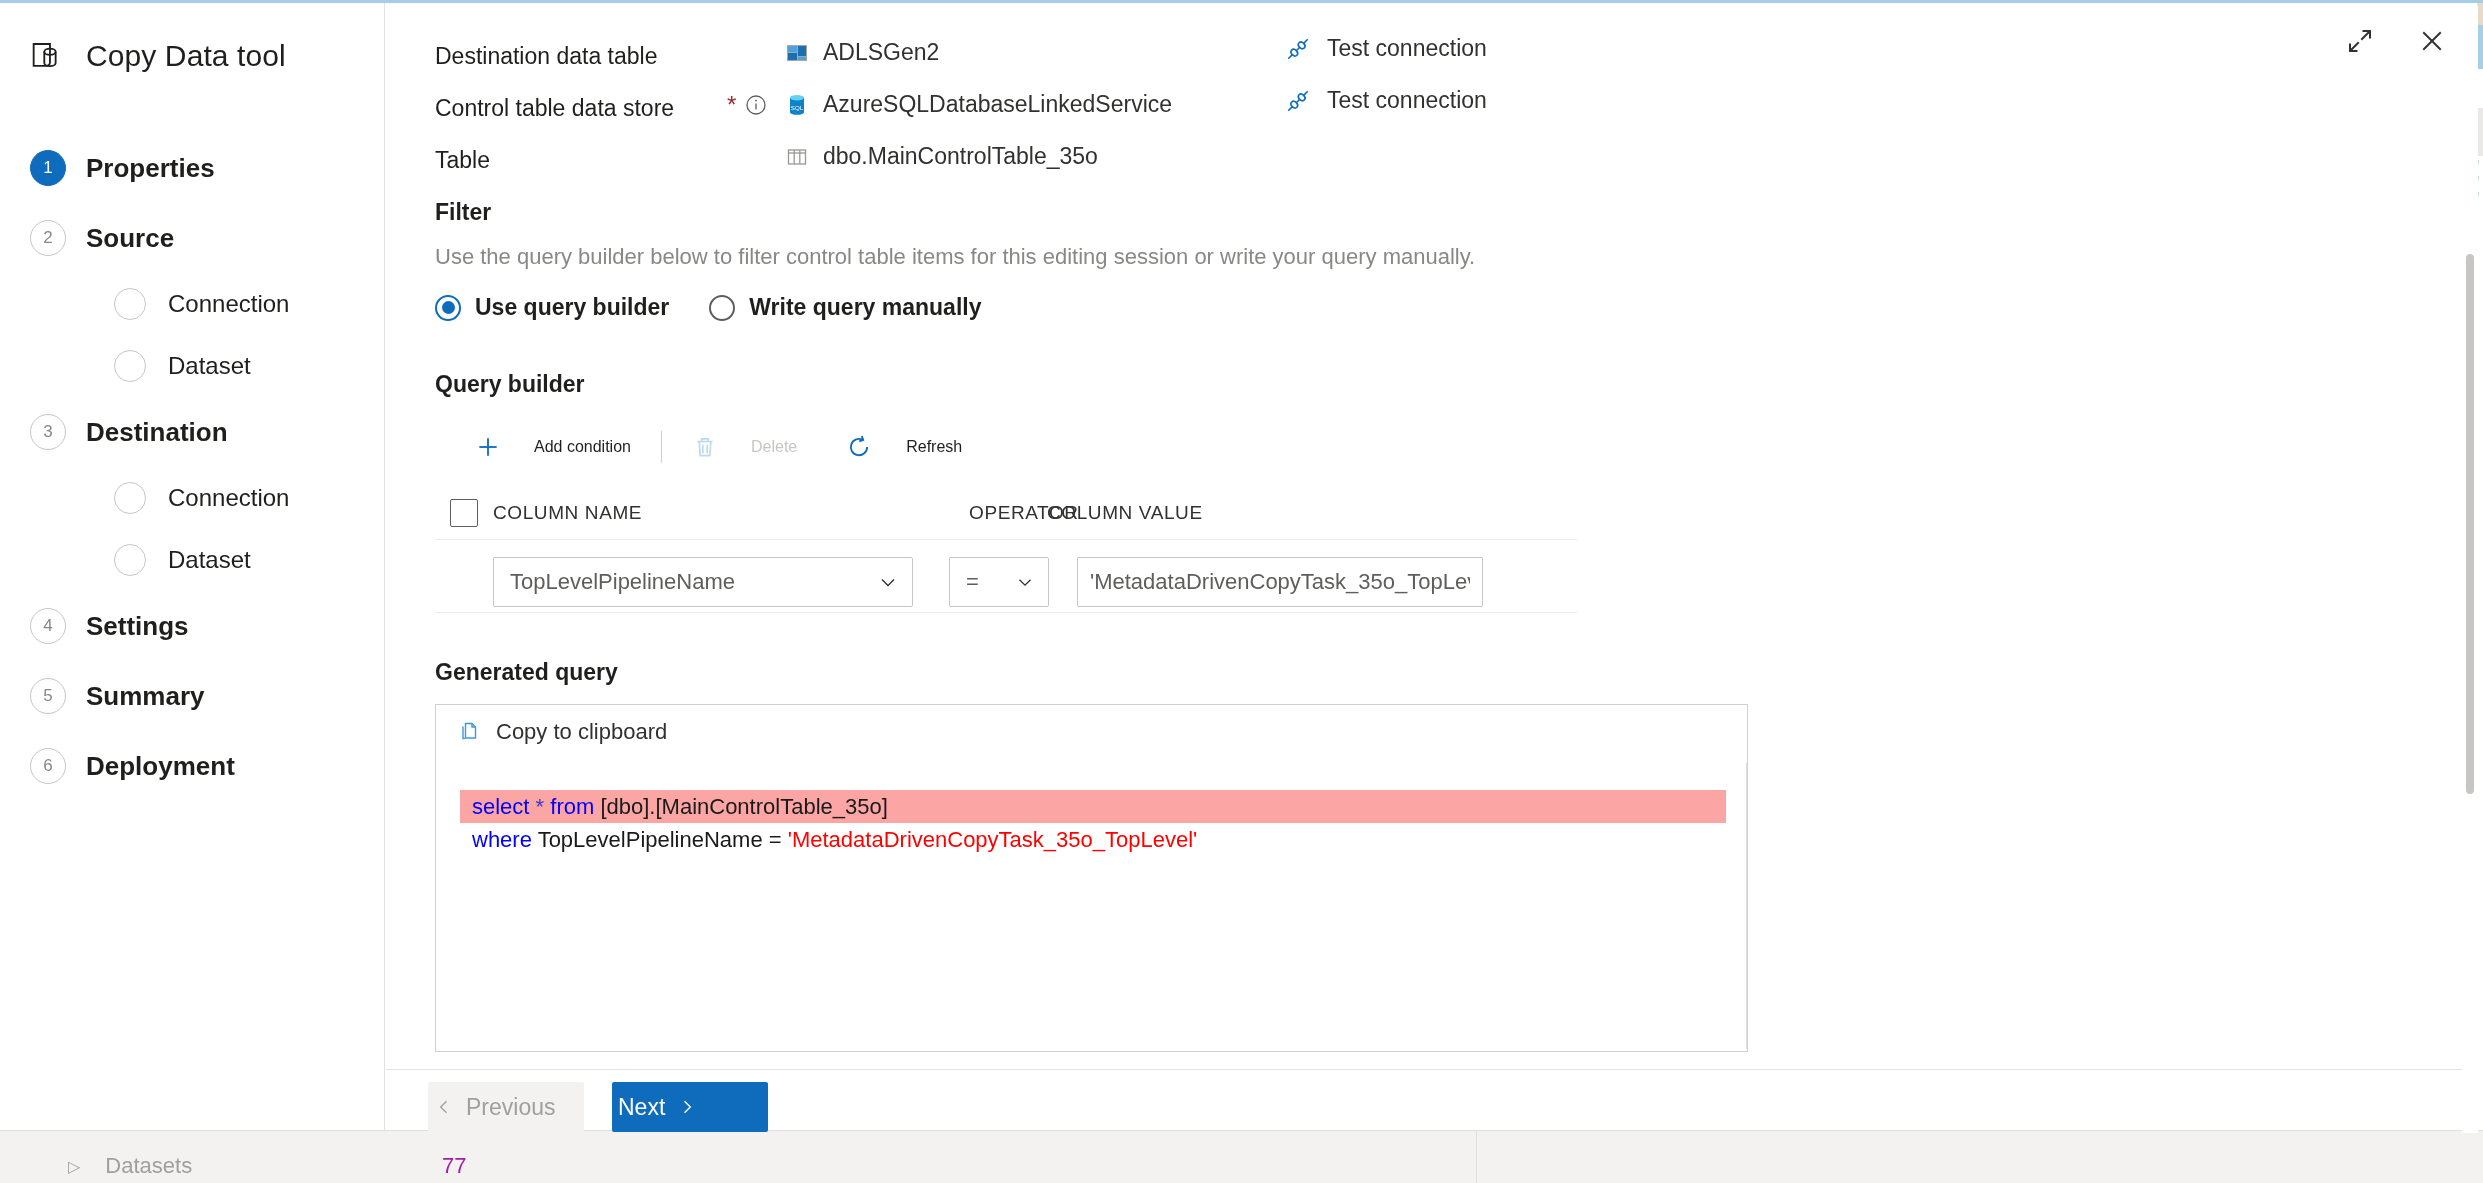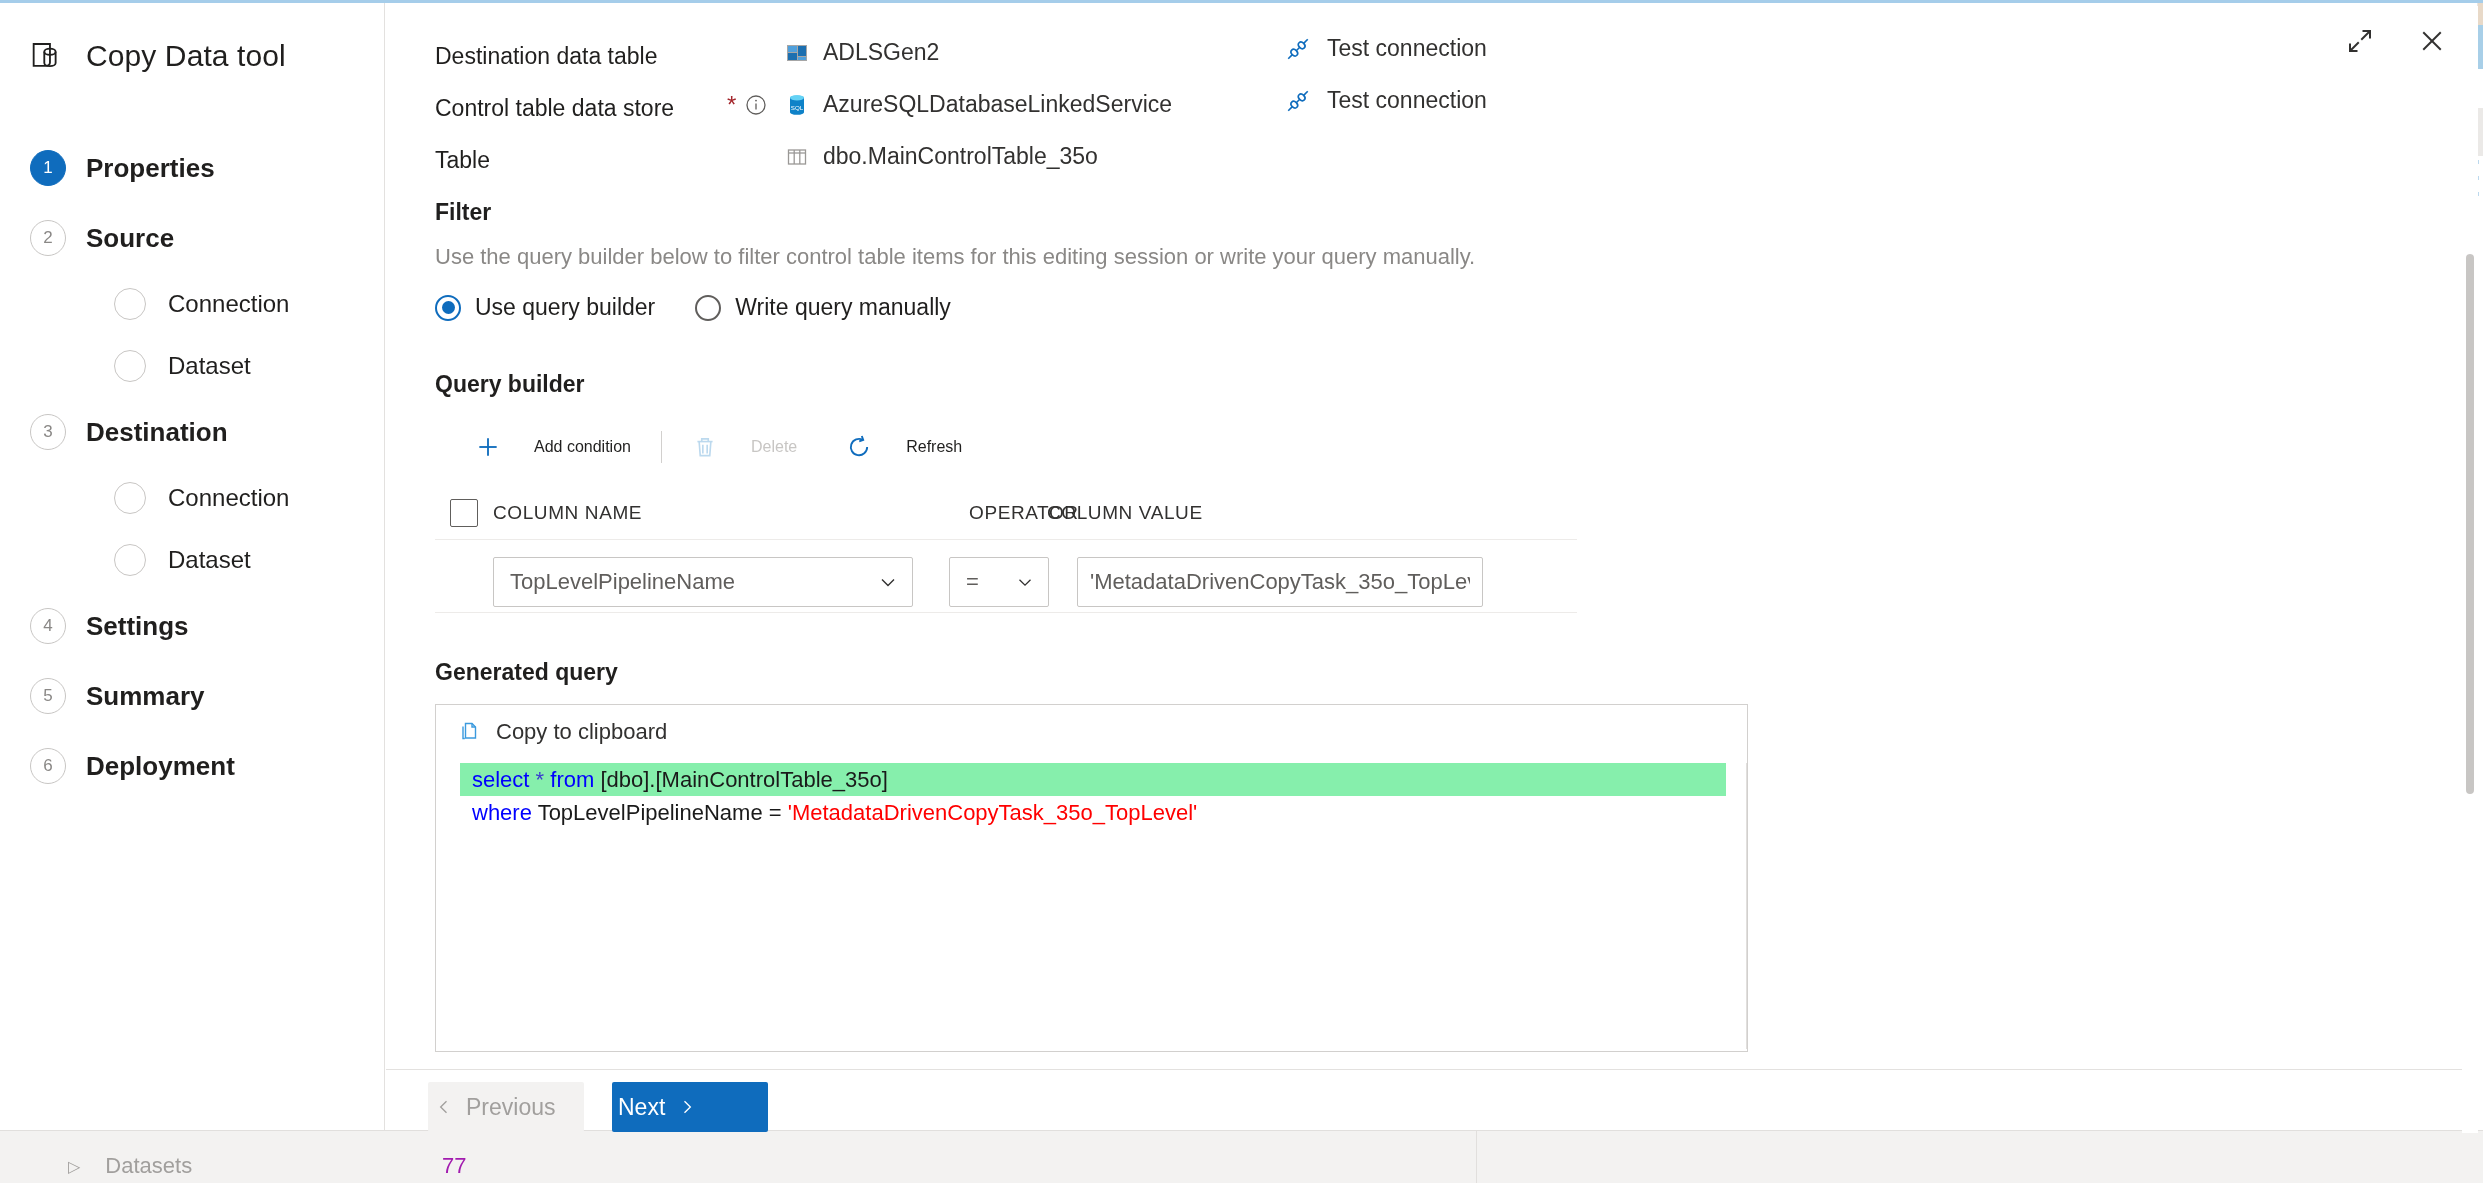--- a/index.html
+++ b/index.html
@@ -239,20 +239,21 @@
   .section-desc {
     font-size: 22px;
     color: #8a8886;
     margin-top: 18px;
   }
   .radios {
     display: flex;
     align-items: center;
     gap: 40px;
     margin-top: 24px;
+    font-weight: bold;
   }
   .radio {
     display: flex; align-items: center; gap: 14px;
     cursor: pointer;
     font-size: 23px;
     color: #201f1e;
   }
   .radio .dot {
     width: 26px; height: 26px; border-radius: 50%;
     border: 2px solid #0f6cbd;
@@ -394,21 +395,21 @@
     font-family: "Liberation Mono", monospace;
   }
   .code-line {
     height: 33px;
     line-height: 33px;
     font-size: 22px;
     padding-left: 12px;
     white-space: nowrap;
     font-family: "Liberation Sans", sans-serif;
   }
-  .code-line.hl { background: #86efac; }
+  .code-line.hl { background: #fca5a5; margin-top: 27px; }
   .kw { color: #0000ff; }
   .star2 { color: #3a3ad0; }
   .str { color: #ff0000; }
   .plain { color: #1a1a1a; }
   .gq-vbar {
     position: absolute;
     right: 0; top: 58px;
     width: 1px; height: 286px;
     background: #e1dfdd;
   }

